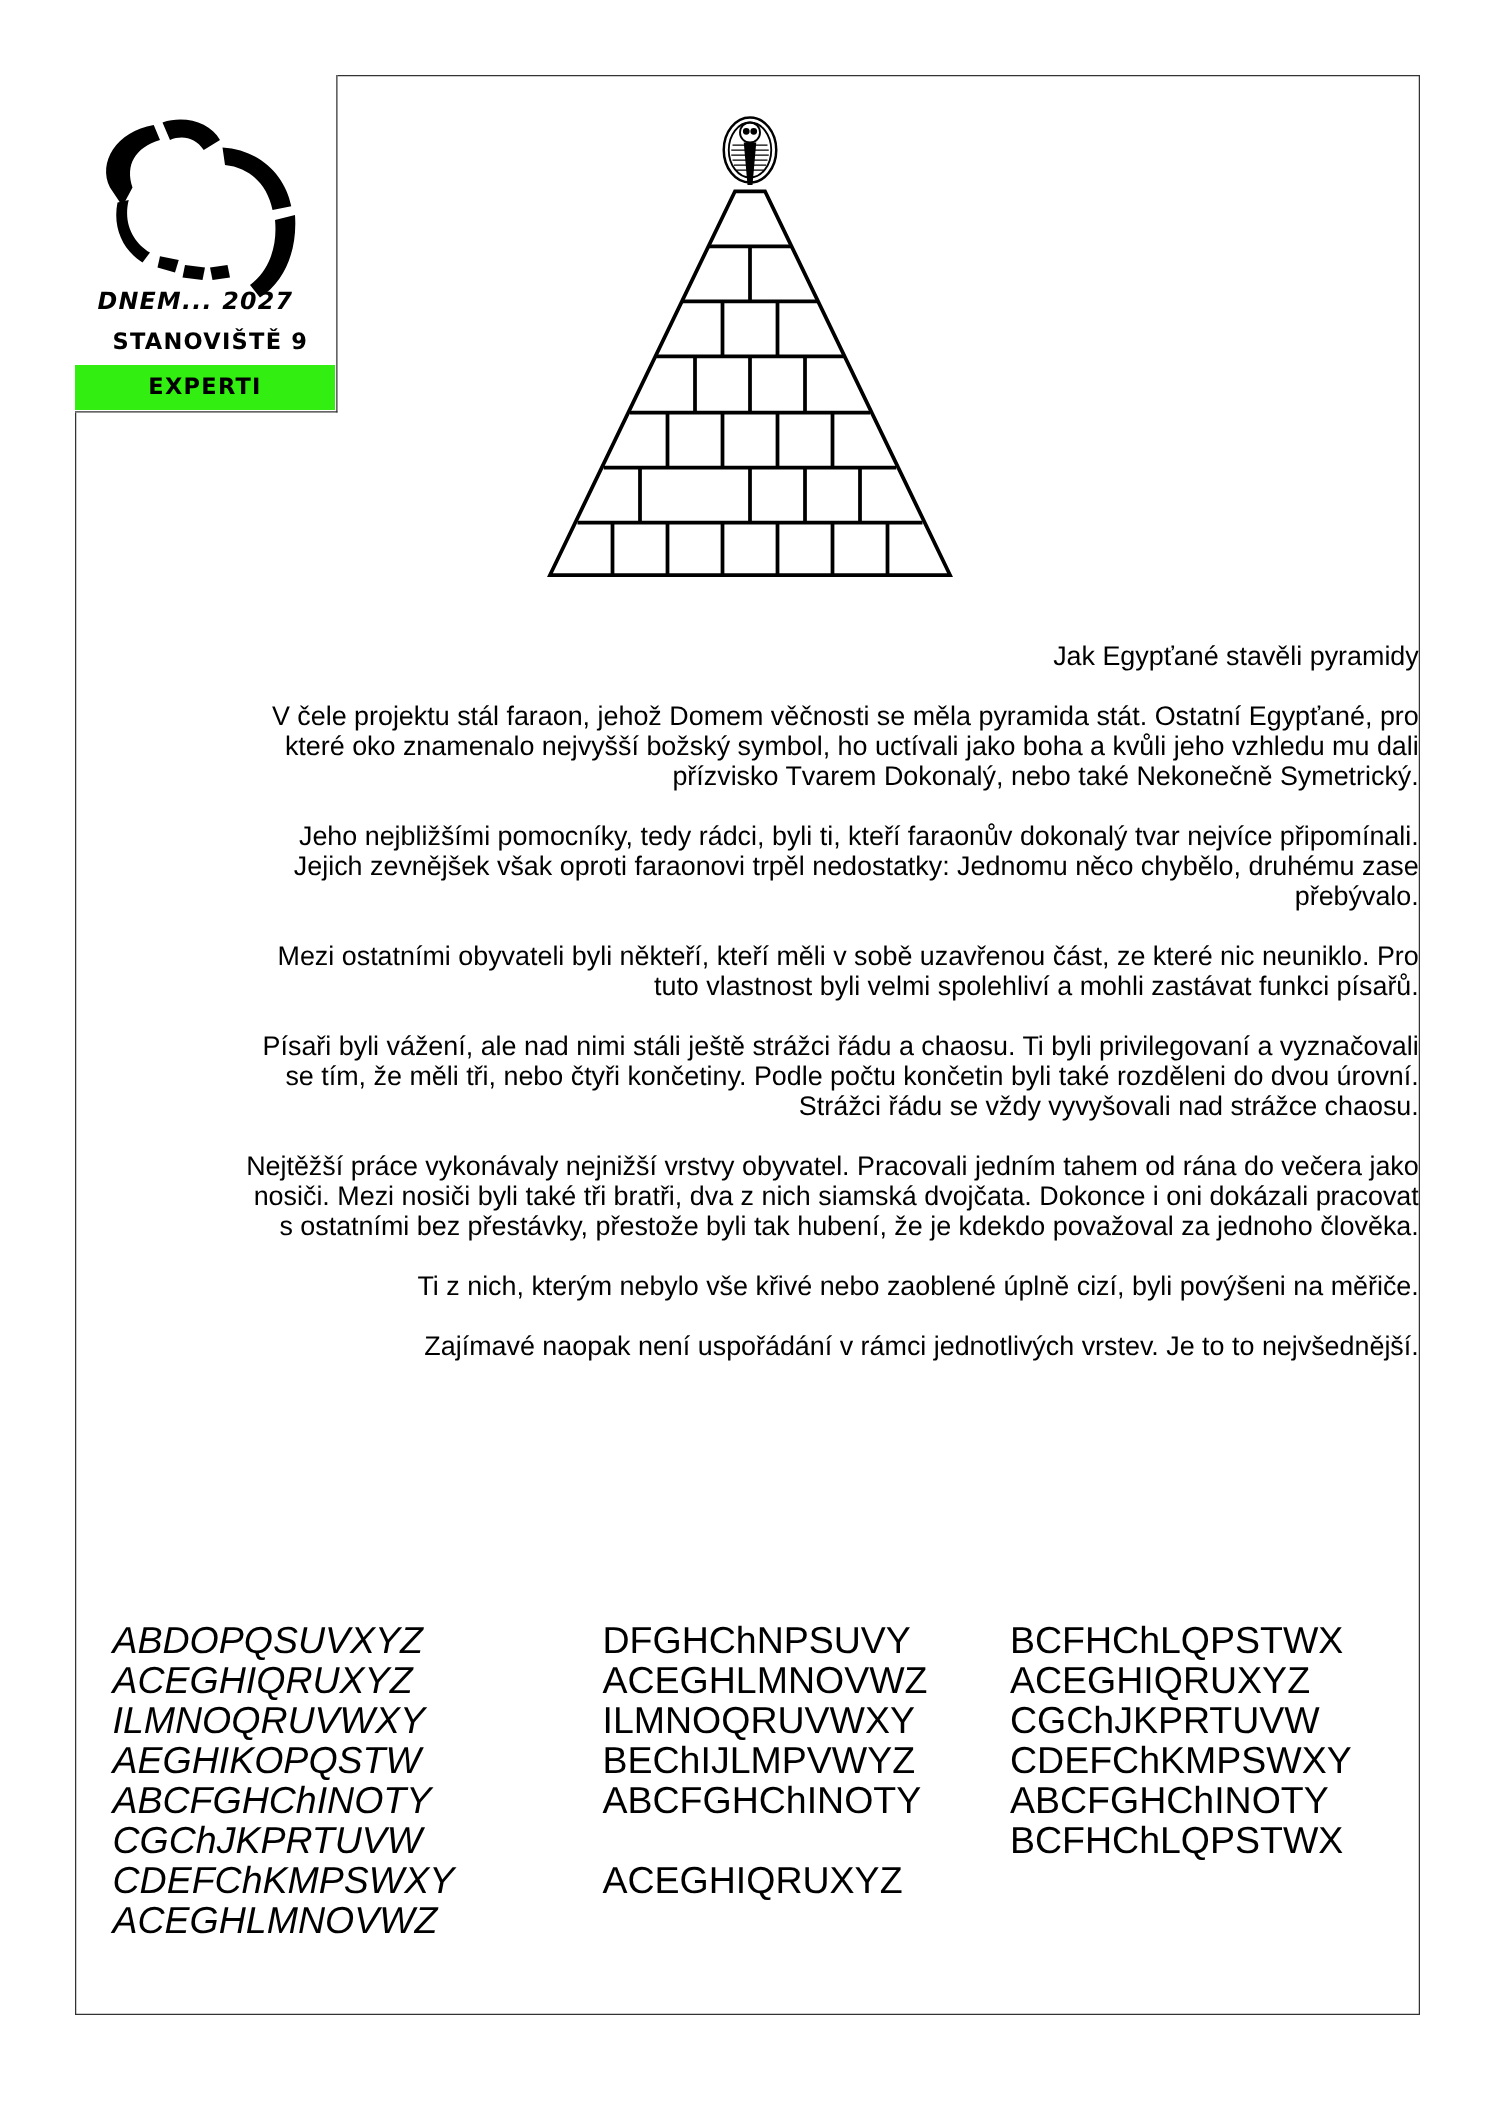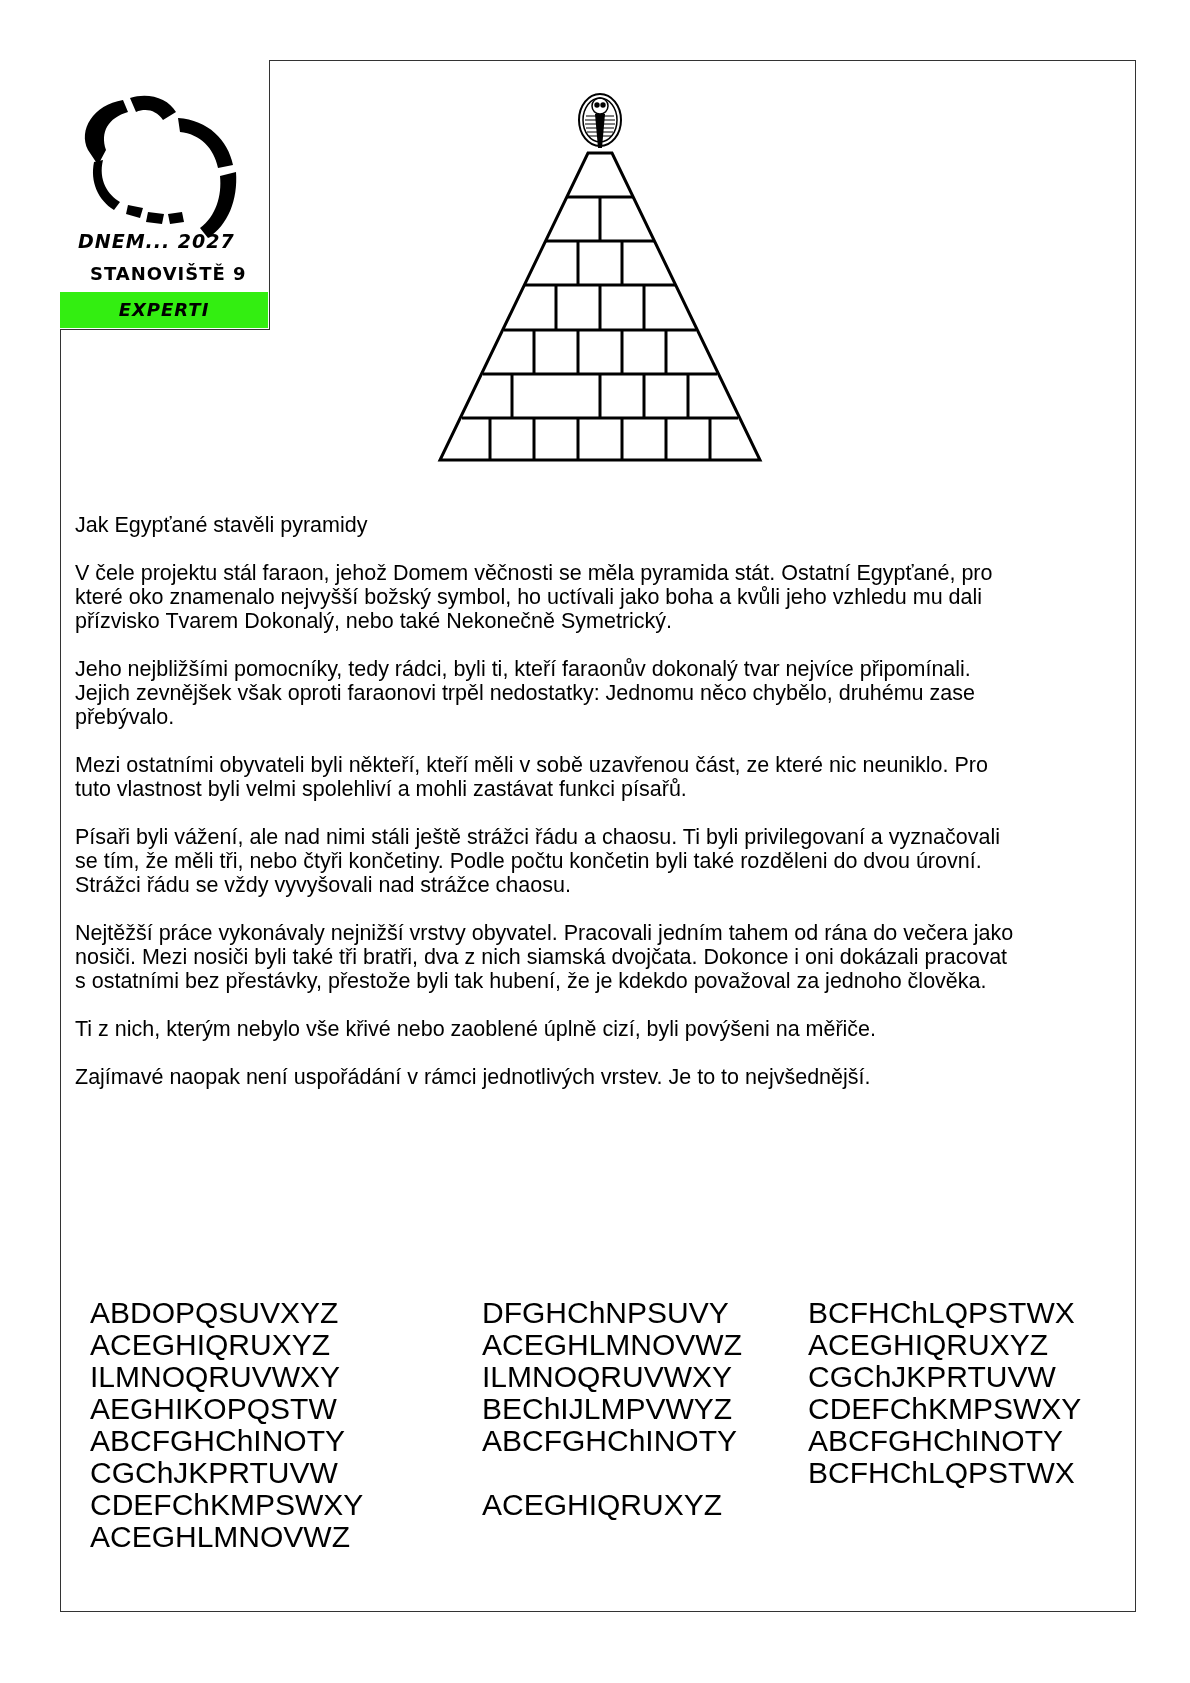--- a/index.html
+++ b/index.html
@@ -2,26 +2,26 @@
 <html><head>
 <meta charset="utf-8">
 <style>
   html, body { margin: 0; padding: 0; background: #ffffff; }
   body { width: 1190px; height: 1683px; position: relative; font-family: "Liberation Sans", sans-serif; color: #000; }
   .frame { position: absolute; left: 60px; top: 60px; width: 1076px; height: 1552px; border: 1.5px solid #333; box-sizing: border-box; }
   .logo-box { position: absolute; left: 60px; top: 60px; width: 210px; height: 270px; border-right: 1.5px solid #333; border-bottom: 1.5px solid #333; box-sizing: border-box; background: #fff; }
   .logo-svg { position: absolute; left: 8px; top: 30px; }
   .logo-year { position: absolute; left: 18px; top: 170px; font-family: "DejaVu Sans", sans-serif; font-weight: bold; font-style: italic; font-size: 19px; letter-spacing: 1px; }
   .logo-station { position: absolute; left: 30px; top: 203px; font-family: "DejaVu Sans", sans-serif; font-weight: bold; font-size: 18px; letter-spacing: 1px; }
-  .logo-level { position: absolute; left: 0; top: 232px; width: 208px; height: 36px; background: #33ee11; text-align: center; line-height: 36px; font-family: "DejaVu Sans", sans-serif; font-weight: bold; font-style: italic; font-size: 18px; letter-spacing: 1px; }
+  .logo-level { position: absolute; left: 0; top: 232px; width: 208px; height: 36px; background: #33ee11; text-align: center; line-height: 36px; font-family: "DejaVu Sans", sans-serif; font-weight: bold; font-size: 18px; letter-spacing: 1px; }
   .pyramid { position: absolute; left: 430px; top: 90px; }
-  .text { position: absolute; left: 75px; top: 513px; width: 1060px; font-size: 21.5px; line-height: 24px; }
+  .text { position: absolute; left: 75px; top: 513px; width: 1060px; font-size: 21.5px; line-height: 24px; text-align: right; }
   .text p { margin: 0 0 24px 0; white-space: pre-line; }
   .cols { position: absolute; top: 1297px; font-size: 30px; line-height: 32px; }
-  .col1 { left: 90px; } .col2 { left: 449px; margin-left: 33px; } .col3 { left: 808px; }
+  .col1 { left: 90px; font-style: italic; } .col2 { left: 449px; margin-left: 33px; } .col3 { left: 808px; }
   .cols div { white-space: pre; height: 32px; }
 </style>
 </head>
 <body>
 
 <div class="frame"></div>
 
 <div class="logo-box">
   <svg class="logo-svg" width="190" height="150" viewBox="0 0 190 150">
     <g fill="#000">

